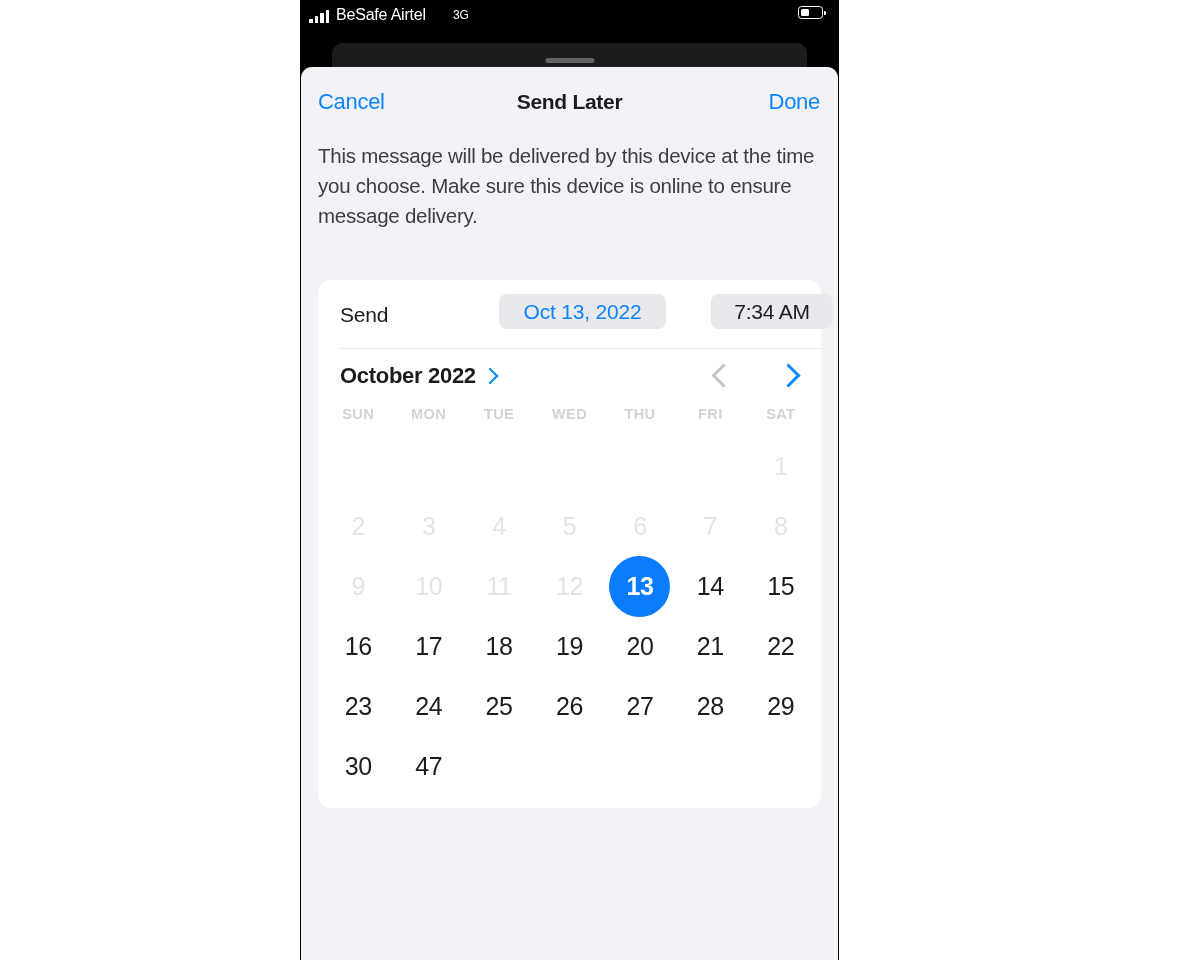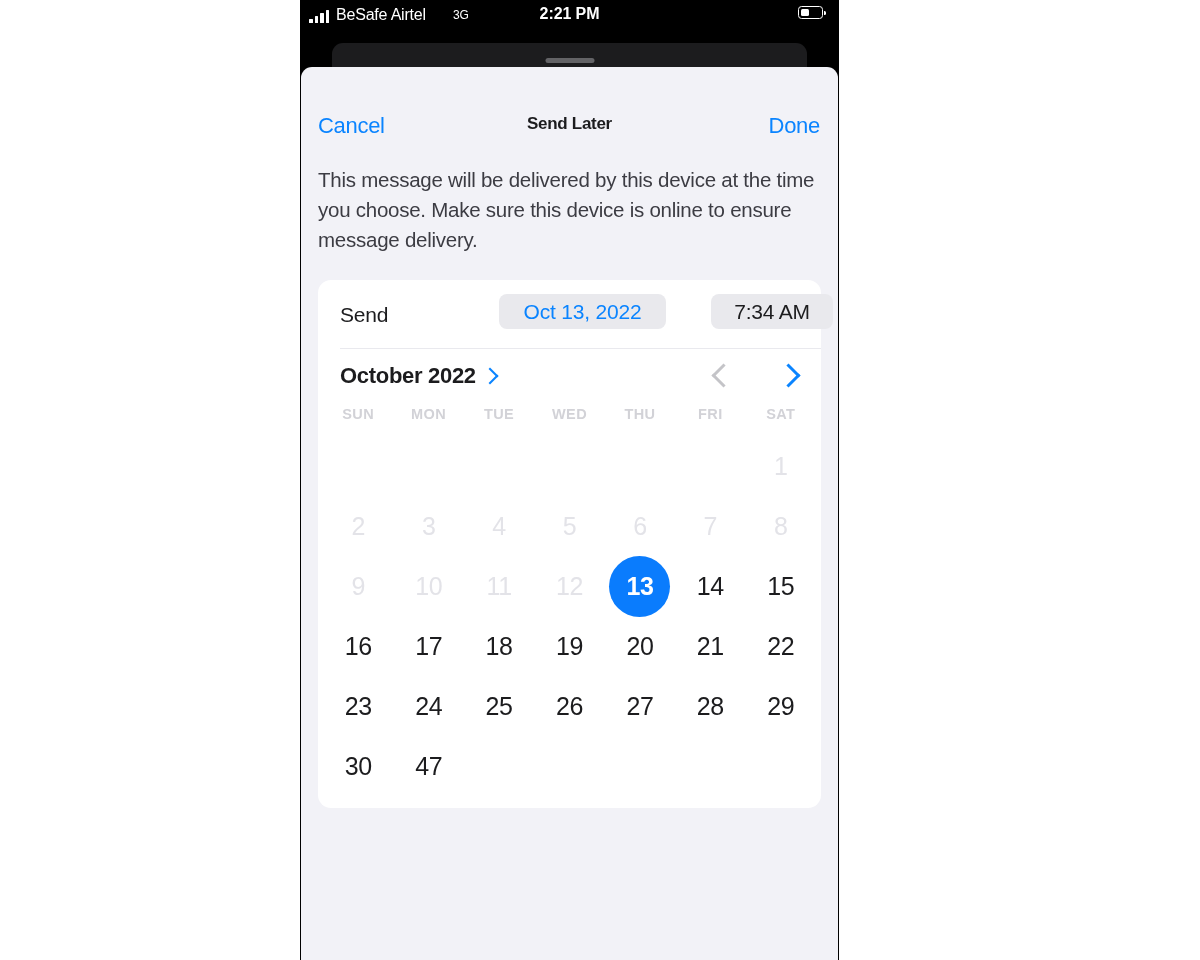--- a/index.html
+++ b/index.html
@@ -148,37 +148,36 @@
     height: 893px;
     background: #f2f2f7;
     border-radius: 11px 11px 0 0;
     overflow: hidden;
   }
 
   
   .navbar {
     position: relative;
     height: 62px;
-    margin-top: 24px;
   }
   .nav-cancel {
     position: absolute;
     left: 17px;
     top: 22px;
     font-size: 22px;
     color: #0a84ff;
     letter-spacing: -0.3px;
     cursor: pointer;
   }
   .nav-title {
     position: absolute;
     left: 0; right: 0;
     top: 23px;
     text-align: center;
-    font-size: 17px;
+    font-size: 21px;
     font-weight: bold;
     color: #1c1c1e;
     letter-spacing: -0.3px;
   }
   .nav-done {
     position: absolute;
     right: 18px;
     top: 22px;
     font-size: 22px;
     color: #0a84ff;
@@ -374,21 +373,20 @@
       <div class="sb-left">
         <span class="signal-bars">
           <i></i>
             <i></i>
             <i></i>
             <i></i>
         </span>
         <span class="carrier">BeSafe Airtel</span>
         <span class="network">3G</span>
       </div>
-      <div class="sb-time">2:21 PM</div>
       <div class="sb-right">
         <span class="battery">
           <span class="fill"></span>
         </span>
       </div>
     </div>
 
     <div class="sheet-behind"></div>
     <div class="grabber"></div>
 

